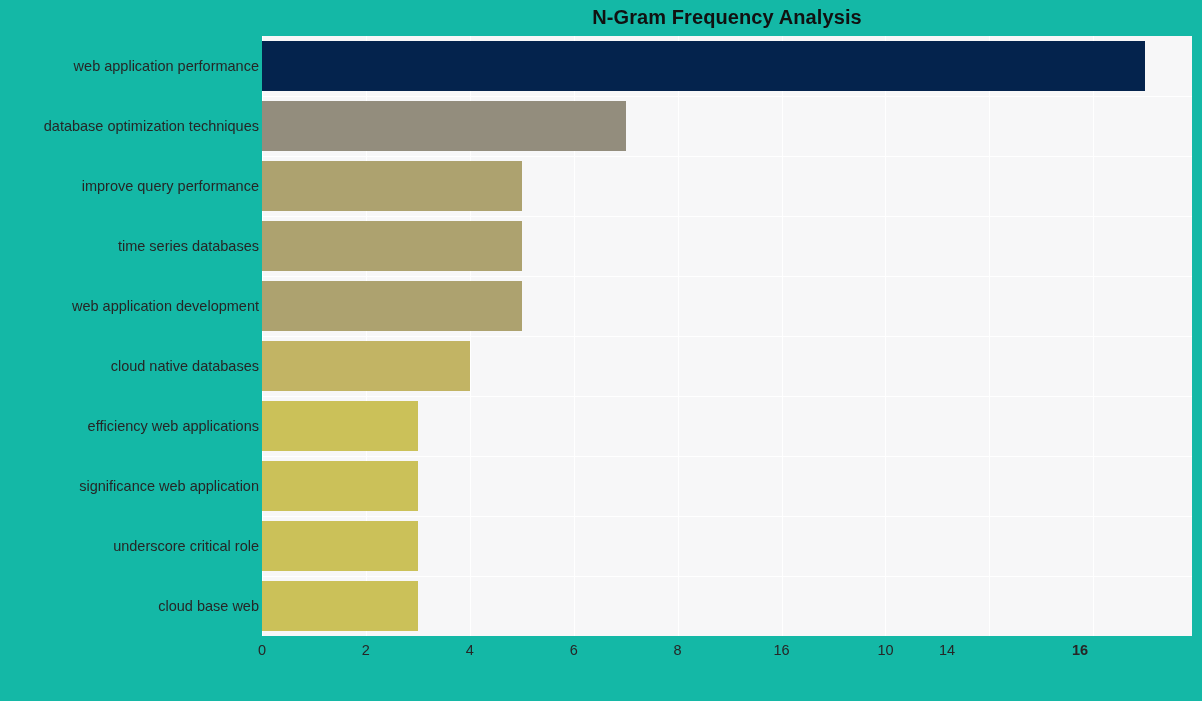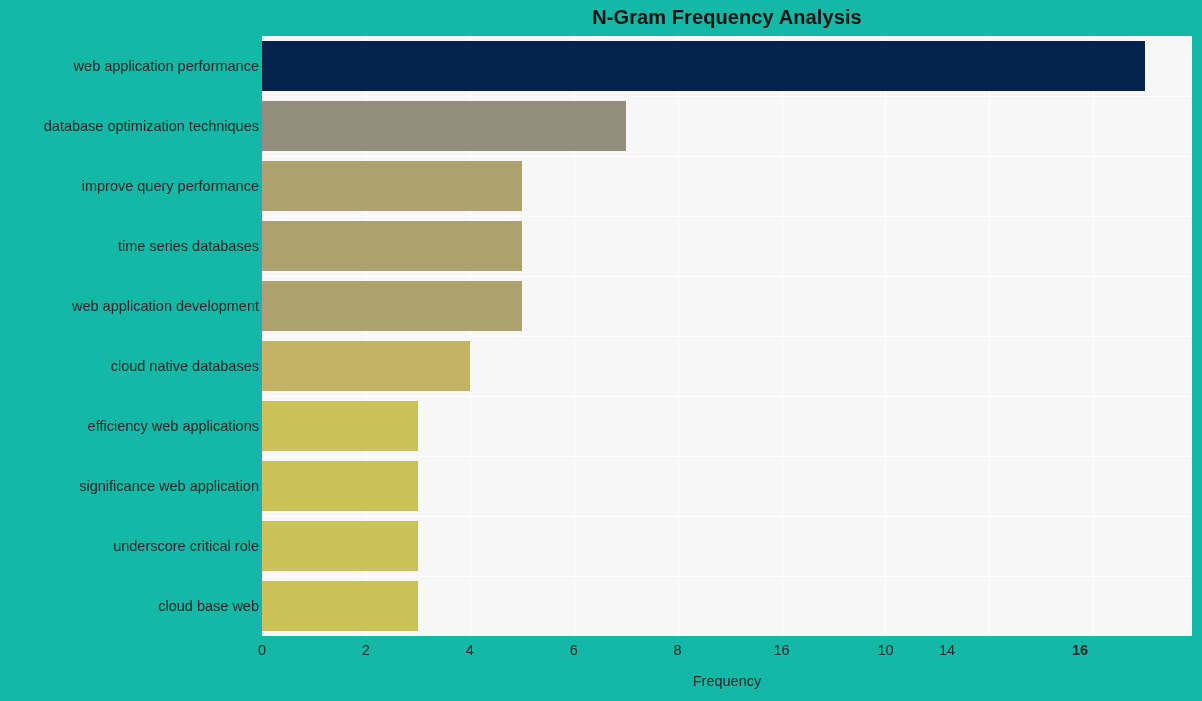--- a/index.html
+++ b/index.html
@@ -182,15 +182,14 @@
       <div class="xtick" style="left: 103.911px; color: rgb(38, 38, 38);">2</div>
       <div class="xtick" style="left: 207.821px; color: rgb(38, 38, 38);">4</div>
       <div class="xtick" style="left: 311.732px; color: rgb(38, 38, 38);">6</div>
       <div class="xtick" style="left: 415.642px; color: rgb(38, 38, 38);">8</div>
       <div class="xtick" style="left: 519.553px; color: rgb(38, 38, 38);">16</div>
       <div class="xtick" style="left: 623.464px; color: rgb(38, 38, 38);">10</div>
       <div class="xtick" style="left: 685px; color: rgb(38, 38, 38);">14</div>
       <div class="xtick" style="left: 818px; color: rgb(38, 38, 38); font-weight: bold;">16</div>
     </div>
 
-  <div id="x-axis-label">Frequency</div>
 
 </div>
 
 </body></html>

